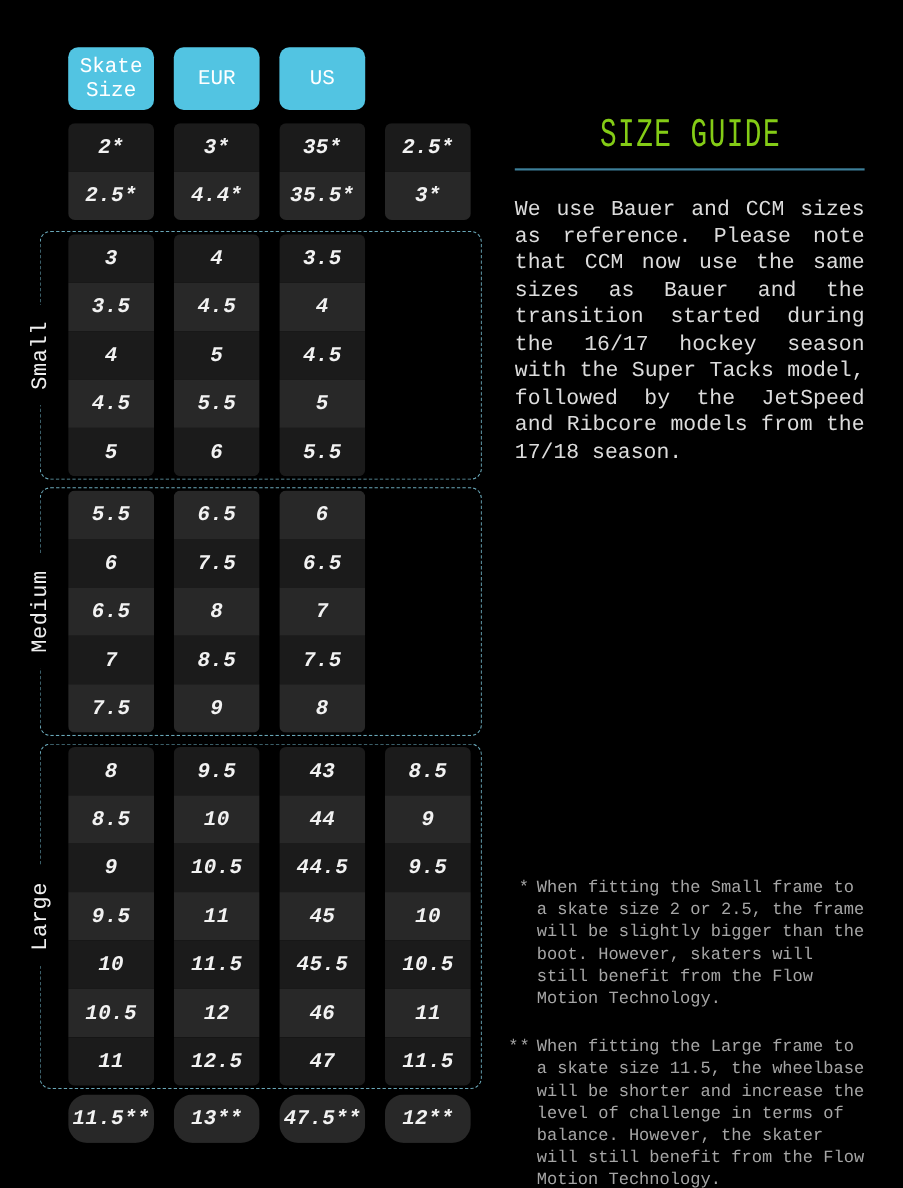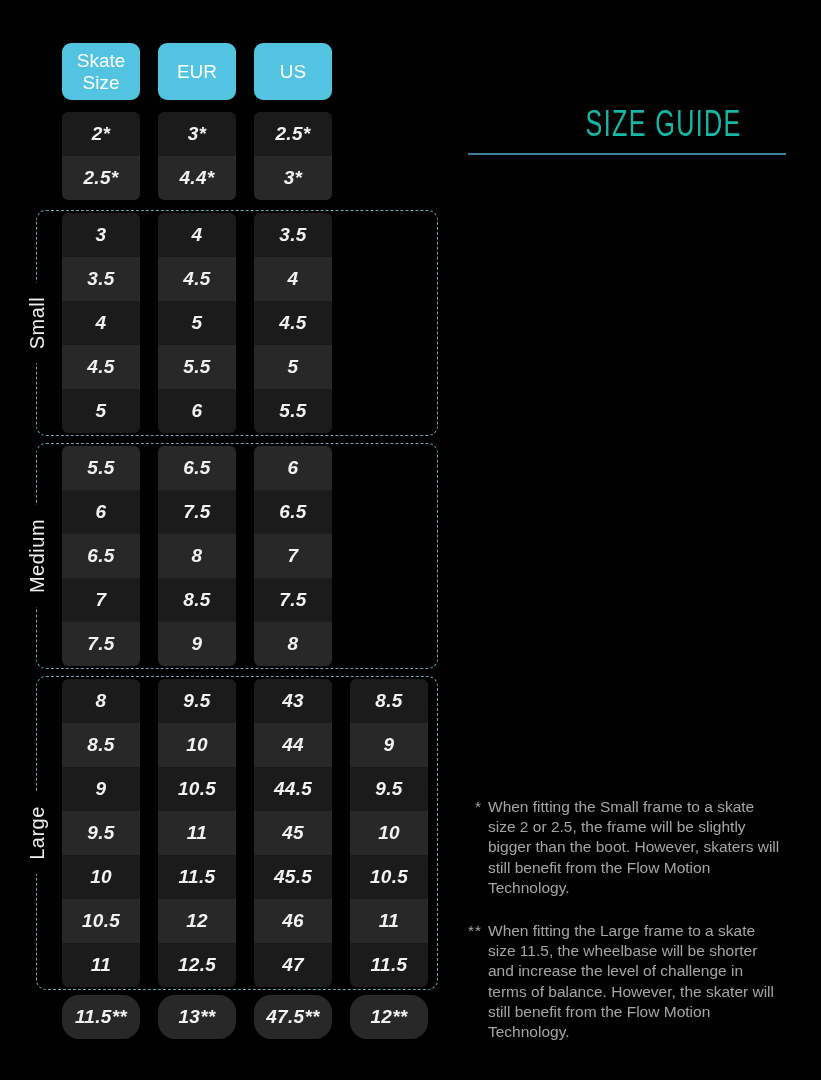--- a/index.html
+++ b/index.html
@@ -1,17 +1,17 @@
 <!DOCTYPE html>
 <html><head>
 <meta charset="utf-8">
 <style>
   html,body{margin:0;padding:0;background:#000;}
   .page{position:relative;width:787px;height:1080px;background:#000;overflow:hidden;
-        font-family:Liberation Sans, sans-serif;}
+        font-family:Liberation Mono, monospace;}
 
   
   .header-row{position:absolute;left:62px;top:43px;display:flex;gap:18px;}
   .header-cell{width:78px;height:57px;background:#52c4e2;border-radius:9px;color:#fff;
                display:flex;align-items:center;justify-content:center;text-align:center;
                font-size:19px;line-height:1.12;font-weight:400;}
   .strip-row{display:flex;gap:18px;}
   .plain-top{position:absolute;left:62px;top:112px;}
   .plain-bottom{position:absolute;left:62px;top:995px;}
   .group-box{position:absolute;left:36px;width:402px;box-sizing:border-box;
@@ -25,21 +25,21 @@
                padding:2px 14px;white-space:nowrap;}
   .col-strip{width:78px;border-radius:6px;overflow:hidden;}
   .plain-bottom .col-strip{border-radius:17px;}
   .cell{height:44px;display:flex;align-items:center;justify-content:center;
         font-weight:bold;font-style:italic;font-size:19px;color:#f2f2f2;letter-spacing:.3px;}
   .cell.dark{background:#1b1b1b;}
   .cell.light{background:#282828;}
 
   
   .info-area{position:absolute;left:468px;top:108px;width:318px;}
-  .page-title{margin:0;text-align:center;color:#14b8a6;font-size:37px;font-weight:300;
+  .page-title{margin:0;text-align:left;color:#84cc16;font-size:37px;font-weight:300;
               height:34px;line-height:32px;}
   .condense{display:inline-block;transform:scaleX(0.68);transform-origin:100% 50%;
             letter-spacing:2px;white-space:nowrap;}
   .title-underline{height:2px;background:#3d7f99;margin-top:11px;}
   .description{margin:23px 0 0;text-align:justify;color:#dcdcdc;
                font-size:19.5px;line-height:24.5px;}
   .footnotes{position:absolute;left:462px;top:797px;width:324px;}
   .footnote{display:flex;color:#a5a5a5;font-size:15.5px;line-height:20.2px;}
   .footnote + .footnote{margin-top:23px;}
   .fn-marker{width:20px;flex:none;text-align:right;margin-right:6px;letter-spacing:1px;}
@@ -60,20 +60,24 @@
     <div class="strip-row plain-top">
         <div class="col-strip">
           <div class="cell dark">2*</div>
           <div class="cell light">2.5*</div>
         </div>
         <div class="col-strip">
           <div class="cell dark">3*</div>
           <div class="cell light">4.4*</div>
         </div>
         <div class="col-strip">
+          <div class="cell dark">35*</div>
+          <div class="cell light">35.5*</div>
+        </div>
+        <div class="col-strip">
           <div class="cell dark">2.5*</div>
           <div class="cell light">3*</div>
         </div>
       </div>
 
     <div class="group-box group-small">
       <div class="group-label">Small</div>
       <div class="strip-row">
           <div class="col-strip">
             <div class="cell dark">3</div>
@@ -180,20 +184,21 @@
         </div>
         <div class="col-strip">
           <div class="cell light">12**</div>
         </div>
       </div>
   </div>
 
   <div class="info-area">
     <h1 class="page-title"><span class="condense">SIZE GUIDE</span></h1>
     <div class="title-underline"></div>
+    <p class="description">We use Bauer and CCM sizes as reference. Please note that CCM now use the same sizes as Bauer and the transition started during the 16/17 hockey season with the Super Tacks model, followed by the JetSpeed and Ribcore models from the 17/18 season.</p>
   </div>
 
   <div class="footnotes">
     <div class="footnote">
       <span class="fn-marker">*</span>
       <span class="fn-text">When fitting the Small frame to a skate size 2 or 2.5, the frame will be slightly bigger than the boot. However, skaters will still benefit from the Flow Motion Technology.</span>
     </div>
     <div class="footnote">
       <span class="fn-marker">**</span>
       <span class="fn-text">When fitting the Large frame to a skate size 11.5, the wheelbase will be shorter and increase the level of challenge in terms of balance. However, the skater will still benefit from the Flow Motion Technology.</span>

